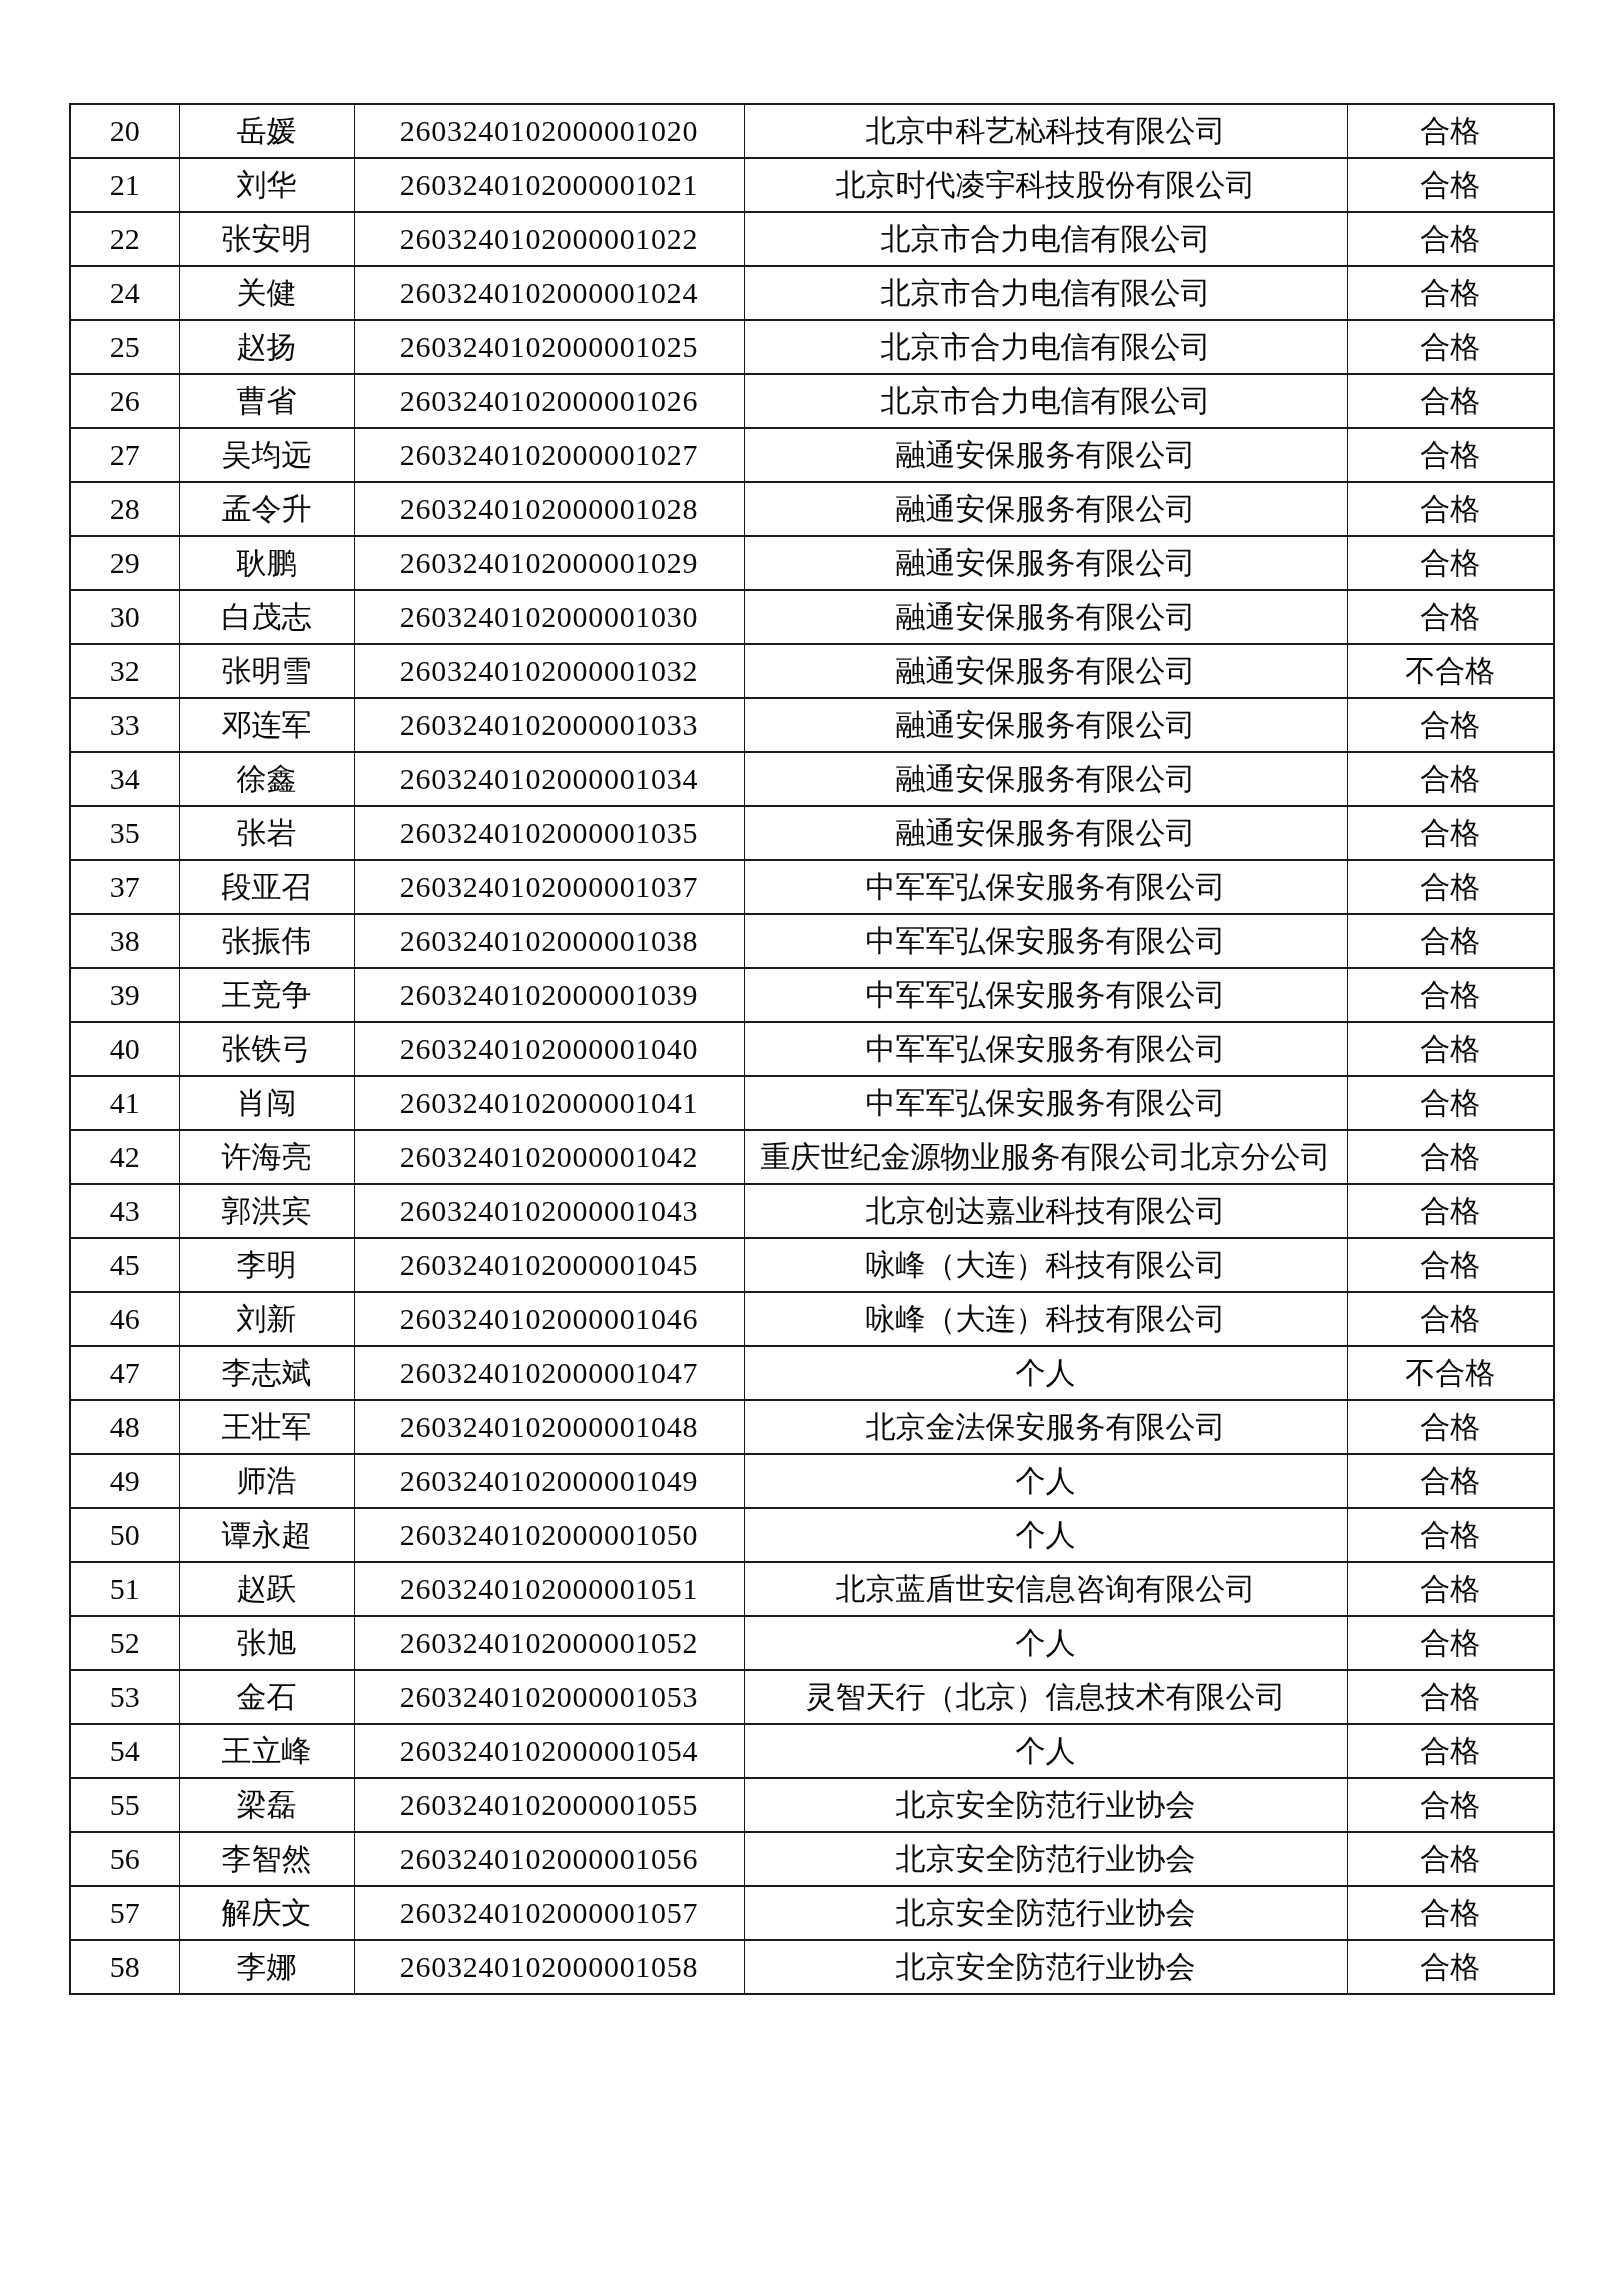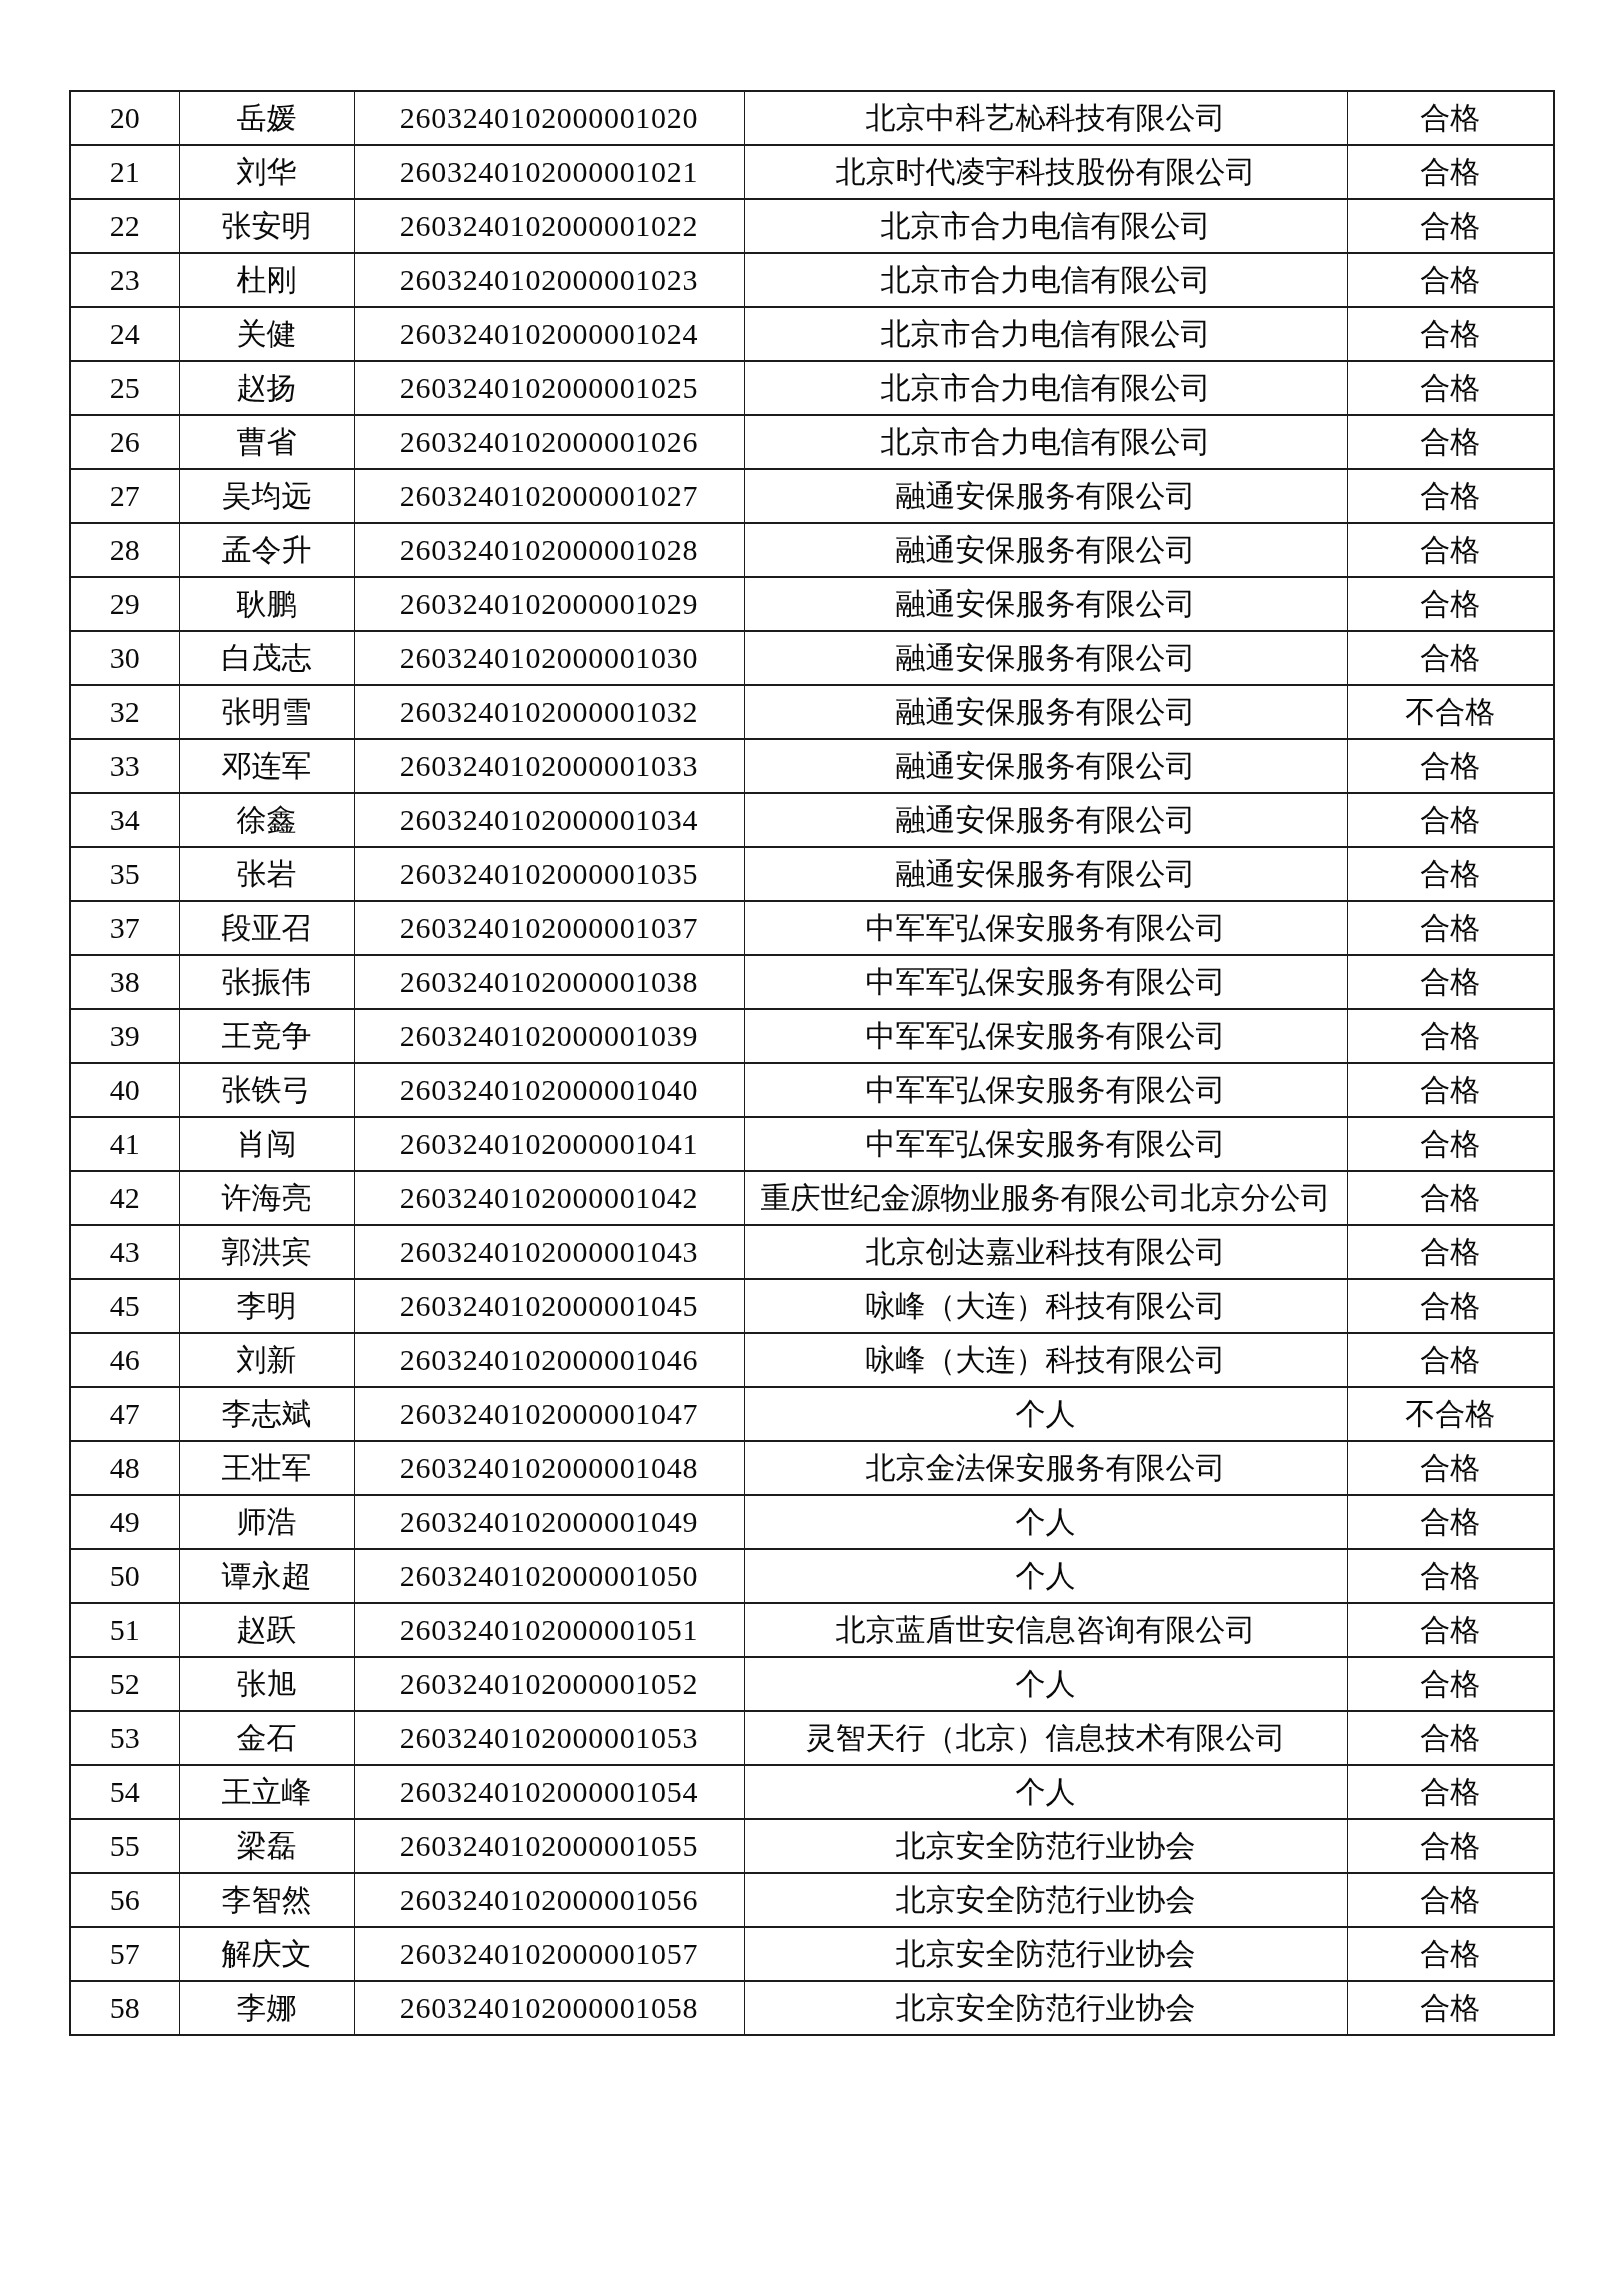--- a/index.html
+++ b/index.html
@@ -12,21 +12,21 @@
     width: 1623px;
     height: 2295px;
     background: #ffffff;
     font-family: "Liberation Serif", "DejaVu Serif", serif;
     color: #0a0a0a;
     overflow: hidden;
   }
   table.results {
     position: absolute;
     left: 69px;
-    top: 90px;
+    top: 103px;
     width: 1485px;
     border-collapse: collapse;
     table-layout: fixed;
     border: 2.6px solid #1c1c1c;
   }
   table.results td {
     border-left: 1.3px solid #1c1c1c;
     border-right: 1.3px solid #1c1c1c;
     border-top: 2px solid #1c1c1c;
     border-bottom: 2px solid #1c1c1c;
@@ -71,27 +71,20 @@
     <td class="c-result">合格</td>
   </tr>
         <tr>
     <td class="c-no">22</td>
     <td class="c-name">张安明</td>
     <td class="c-id">2603240102000001022</td>
     <td class="c-company">北京市合力电信有限公司</td>
     <td class="c-result">合格</td>
   </tr>
         <tr>
-    <td class="c-no">23</td>
-    <td class="c-name">杜刚</td>
-    <td class="c-id">2603240102000001023</td>
-    <td class="c-company">北京市合力电信有限公司</td>
-    <td class="c-result">合格</td>
-  </tr>
-        <tr>
     <td class="c-no">24</td>
     <td class="c-name">关健</td>
     <td class="c-id">2603240102000001024</td>
     <td class="c-company">北京市合力电信有限公司</td>
     <td class="c-result">合格</td>
   </tr>
         <tr>
     <td class="c-no">25</td>
     <td class="c-name">赵扬</td>
     <td class="c-id">2603240102000001025</td>

